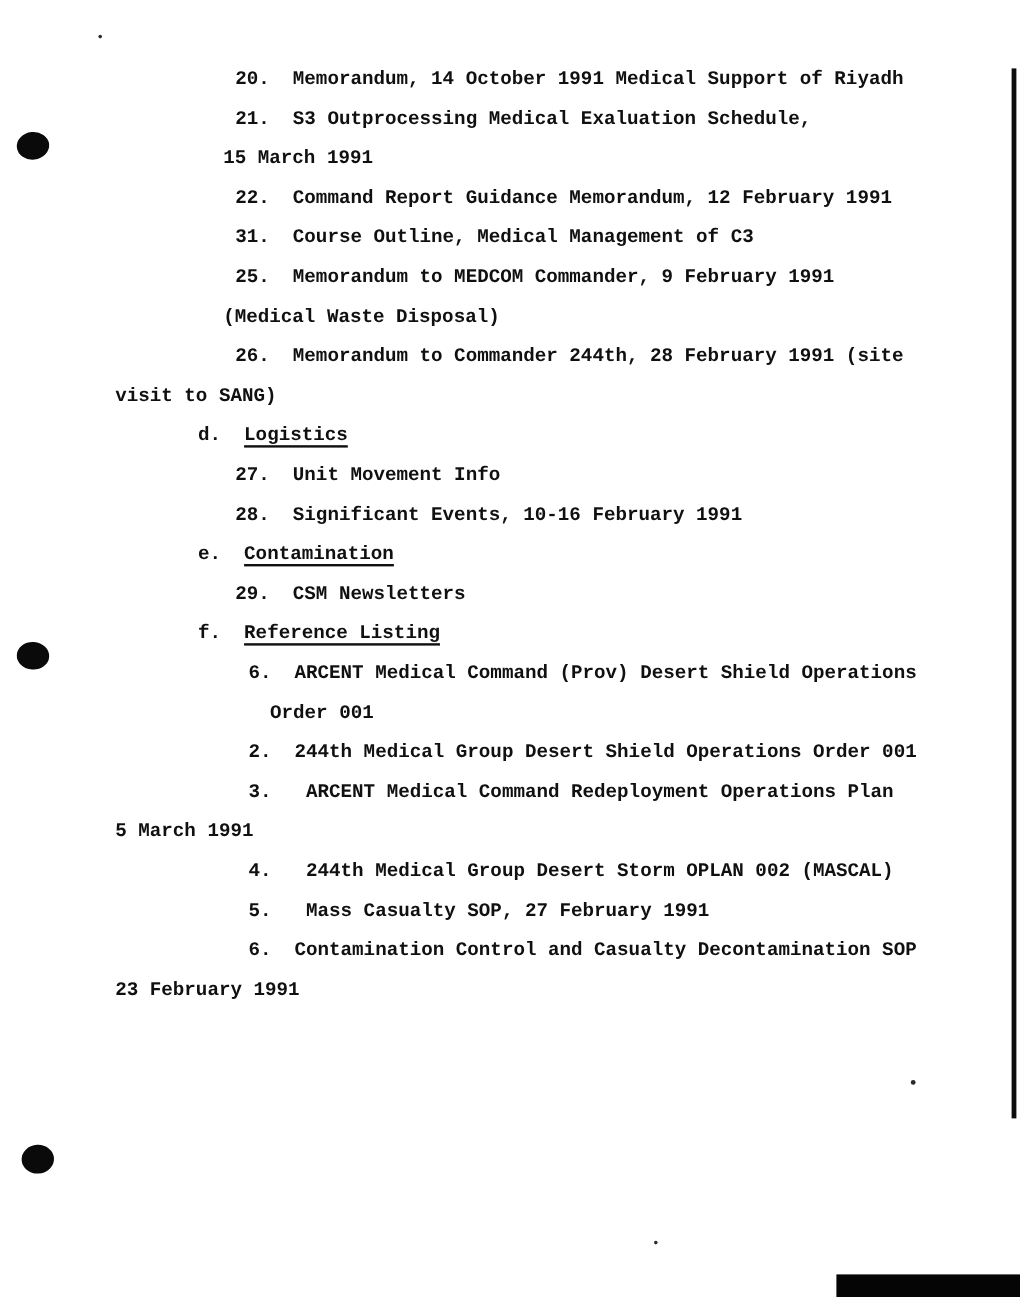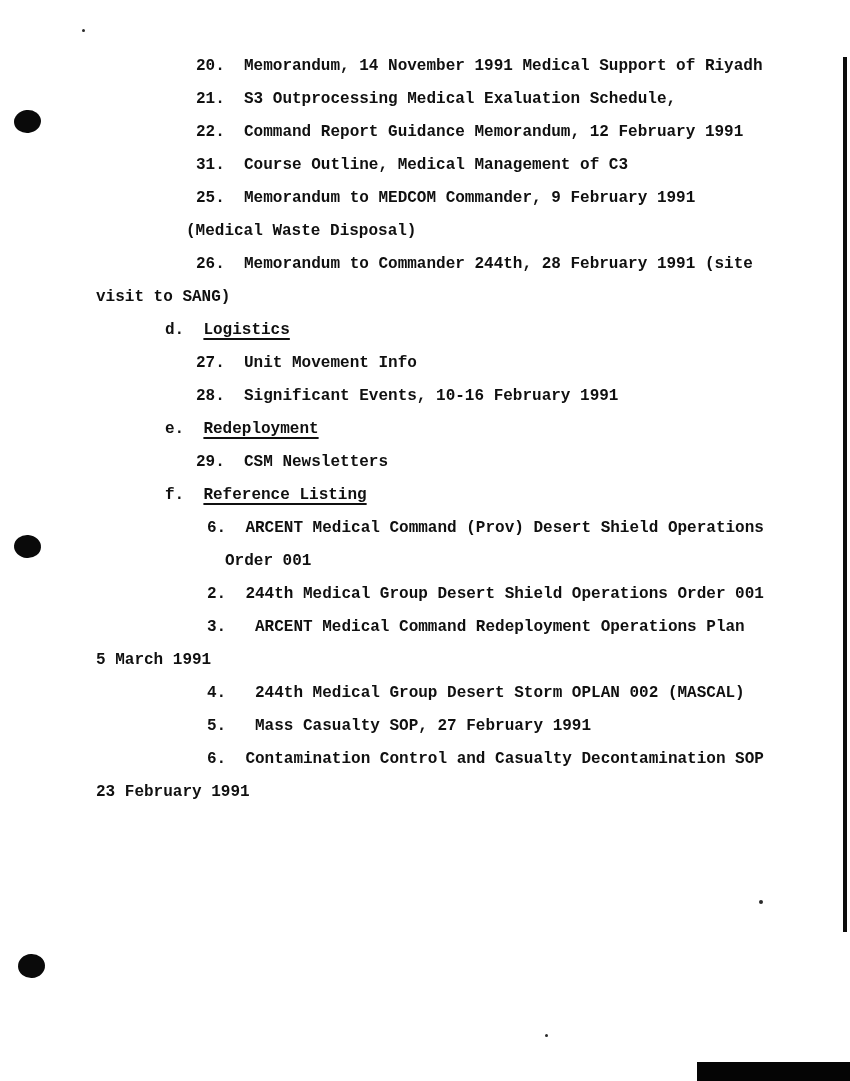--- a/index.html
+++ b/index.html
@@ -74,35 +74,36 @@
   .s1 { left: 82px;  top: 29px;   width: 3px; height: 3px; }
   .s2 { left: 759px; top: 900px;  width: 4px; height: 4px; }
   .s3 { left: 545px; top: 1034px; width: 3px; height: 3px; }
 </style>
 </head>
 <body>
 
 <div class="page">
 
   <div class="textblock">
-    <div class="ln x196">20.  Memorandum, 14 November 1991 Medical Support of Riyadh</div>
+    <div class="ln x196">20.  Memorandum, 14 October 1991 Medical Support of Riyadh</div>
     <div class="ln x196">21.  S3 Outprocessing Medical Exaluation Schedule,</div>
+    <div class="ln x186">15 March 1991</div>
     <div class="ln x196">22.  Command Report Guidance Memorandum, 12 February 1991</div>
     <div class="ln x196">31.  Course Outline, Medical Management of C3</div>
     <div class="ln x196">25.  Memorandum to MEDCOM Commander, 9 February 1991</div>
     <div class="ln x186">(Medical Waste Disposal)</div>
     <div class="ln x196">26.  Memorandum to Commander 244th, 28 February 1991 (site</div>
     <div class="ln x215">visit to SANG)</div>
 
     <div class="ln x165"><span>d.  </span><span class="u">Logistics</span></div>
 
     <div class="ln x196">27.  Unit Movement Info</div>
     <div class="ln x196">28.  Significant Events, 10-16 February 1991</div>
 
-    <div class="ln x165"><span>e.  </span><span class="u">Redeployment</span></div>
+    <div class="ln x165"><span>e.  </span><span class="u">Contamination</span></div>
 
     <div class="ln x196">29.  CSM Newsletters</div>
 
     <div class="ln x165"><span>f.  </span><span class="u">Reference Listing</span></div>
 
     <div class="ln x207">6.  ARCENT Medical Command (Prov) Desert Shield Operations</div>
     <div class="ln x225">Order 001</div>
     <div class="ln x207">2.  244th Medical Group Desert Shield Operations Order 001</div>
     <div class="ln x207">3.   ARCENT Medical Command Redeployment Operations Plan</div>
     <div class="ln x215">5 March 1991</div>

